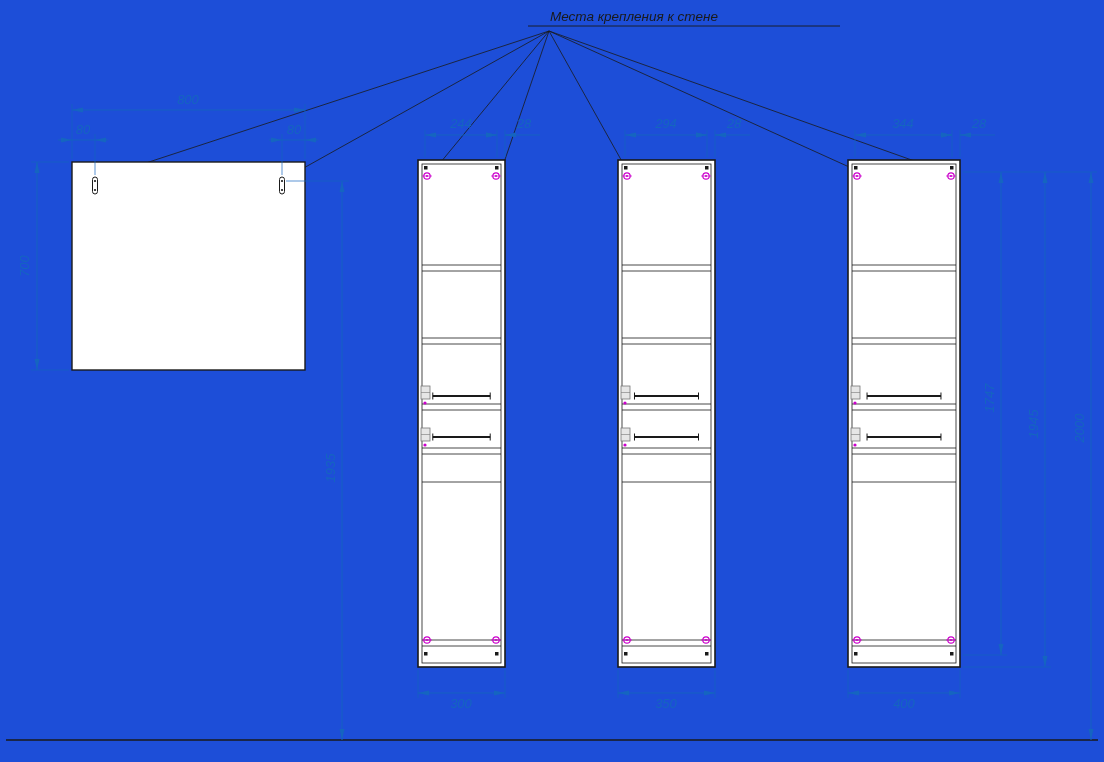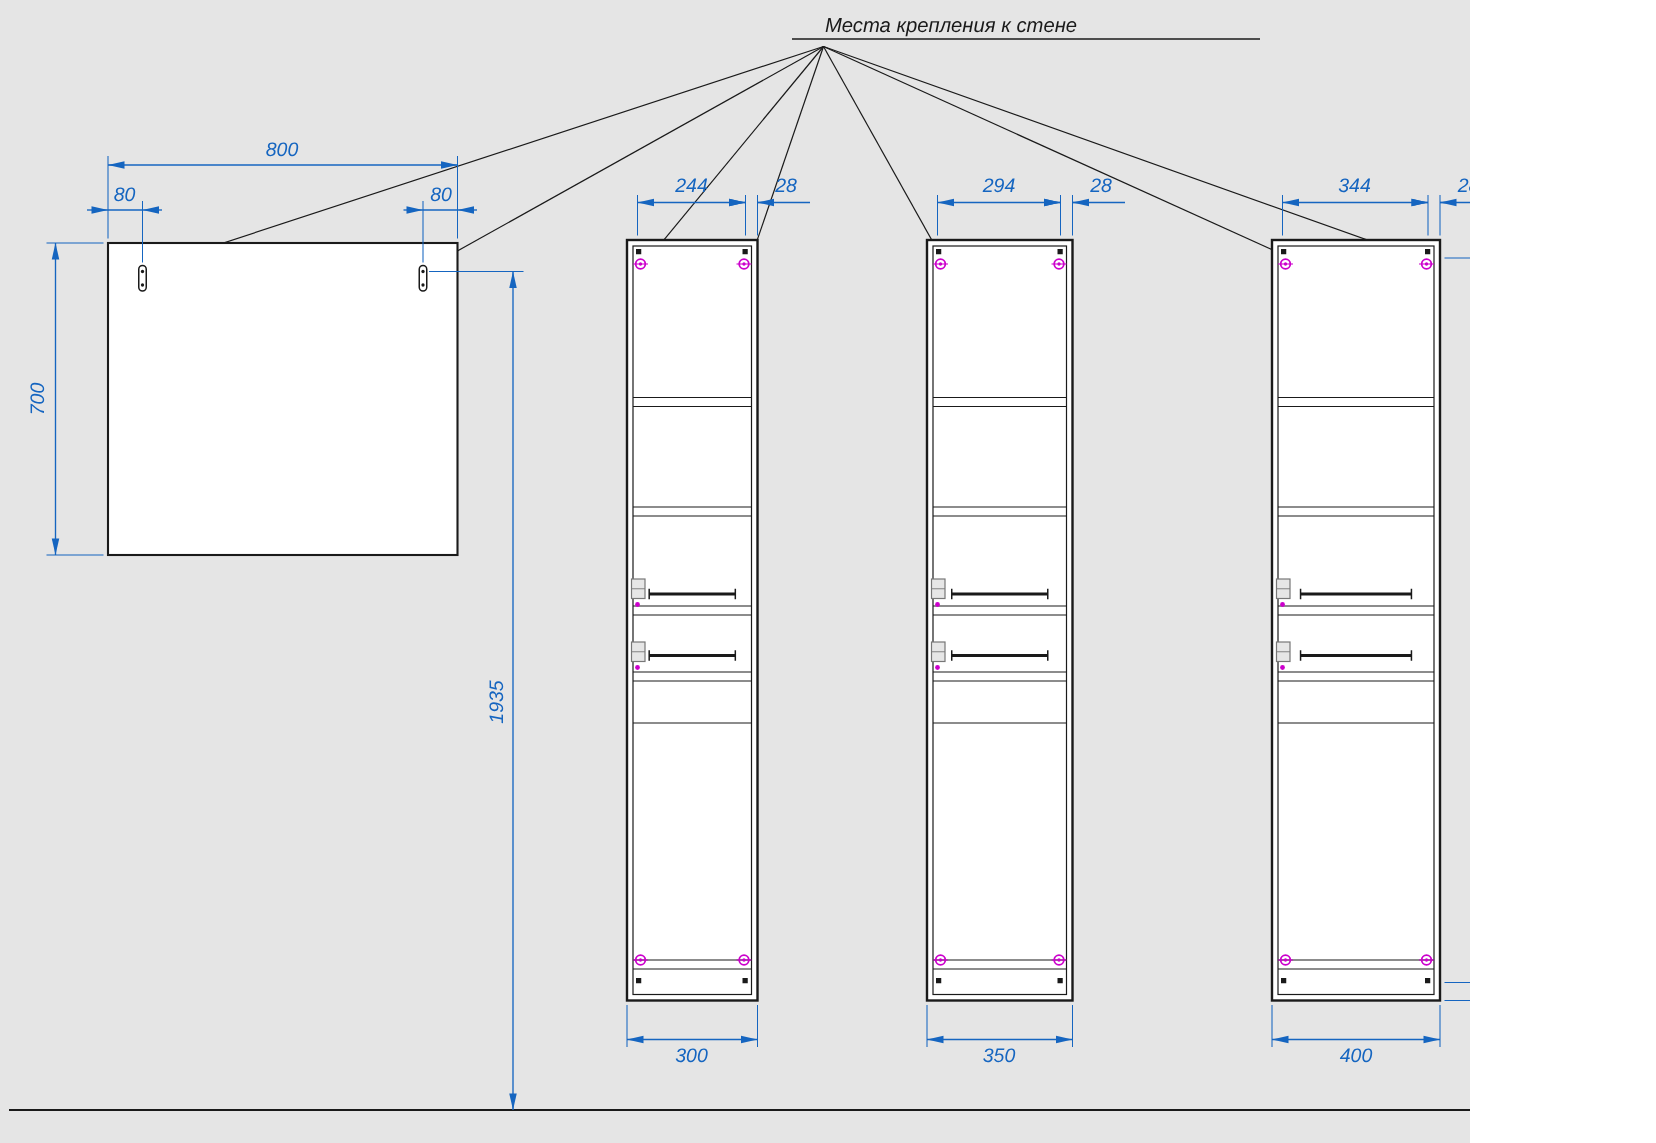--- a/index.html
+++ b/index.html
@@ -1,17 +1,17 @@
 <!DOCTYPE html>
 <html><head>
 <meta charset="utf-8">
 <style>
   html,body{margin:0;padding:0;background:#ffffff;}
   .canvas{
-    width:980px;height:762px;position:relative;background:#e5e5e5;
+    width:1104px;height:762px;position:relative;background:#1d4ed8;
     font-family:"Liberation Sans",sans-serif;overflow:hidden;
   }
   svg text{font-family:"Liberation Sans",sans-serif;font-style:italic;}
   .dim-text{fill:#1565C0;font-size:13px;}
   .title-text{fill:#1a1a1a;font-size:13.5px;}
   .dl{stroke:#1565C0;stroke-width:0.9;fill:none;}
   .ext{stroke:#1565C0;stroke-width:0.7;fill:none;}
   .ldr{stroke:#1a1a1a;stroke-width:0.8;fill:none;}
 </style>
 </head>

